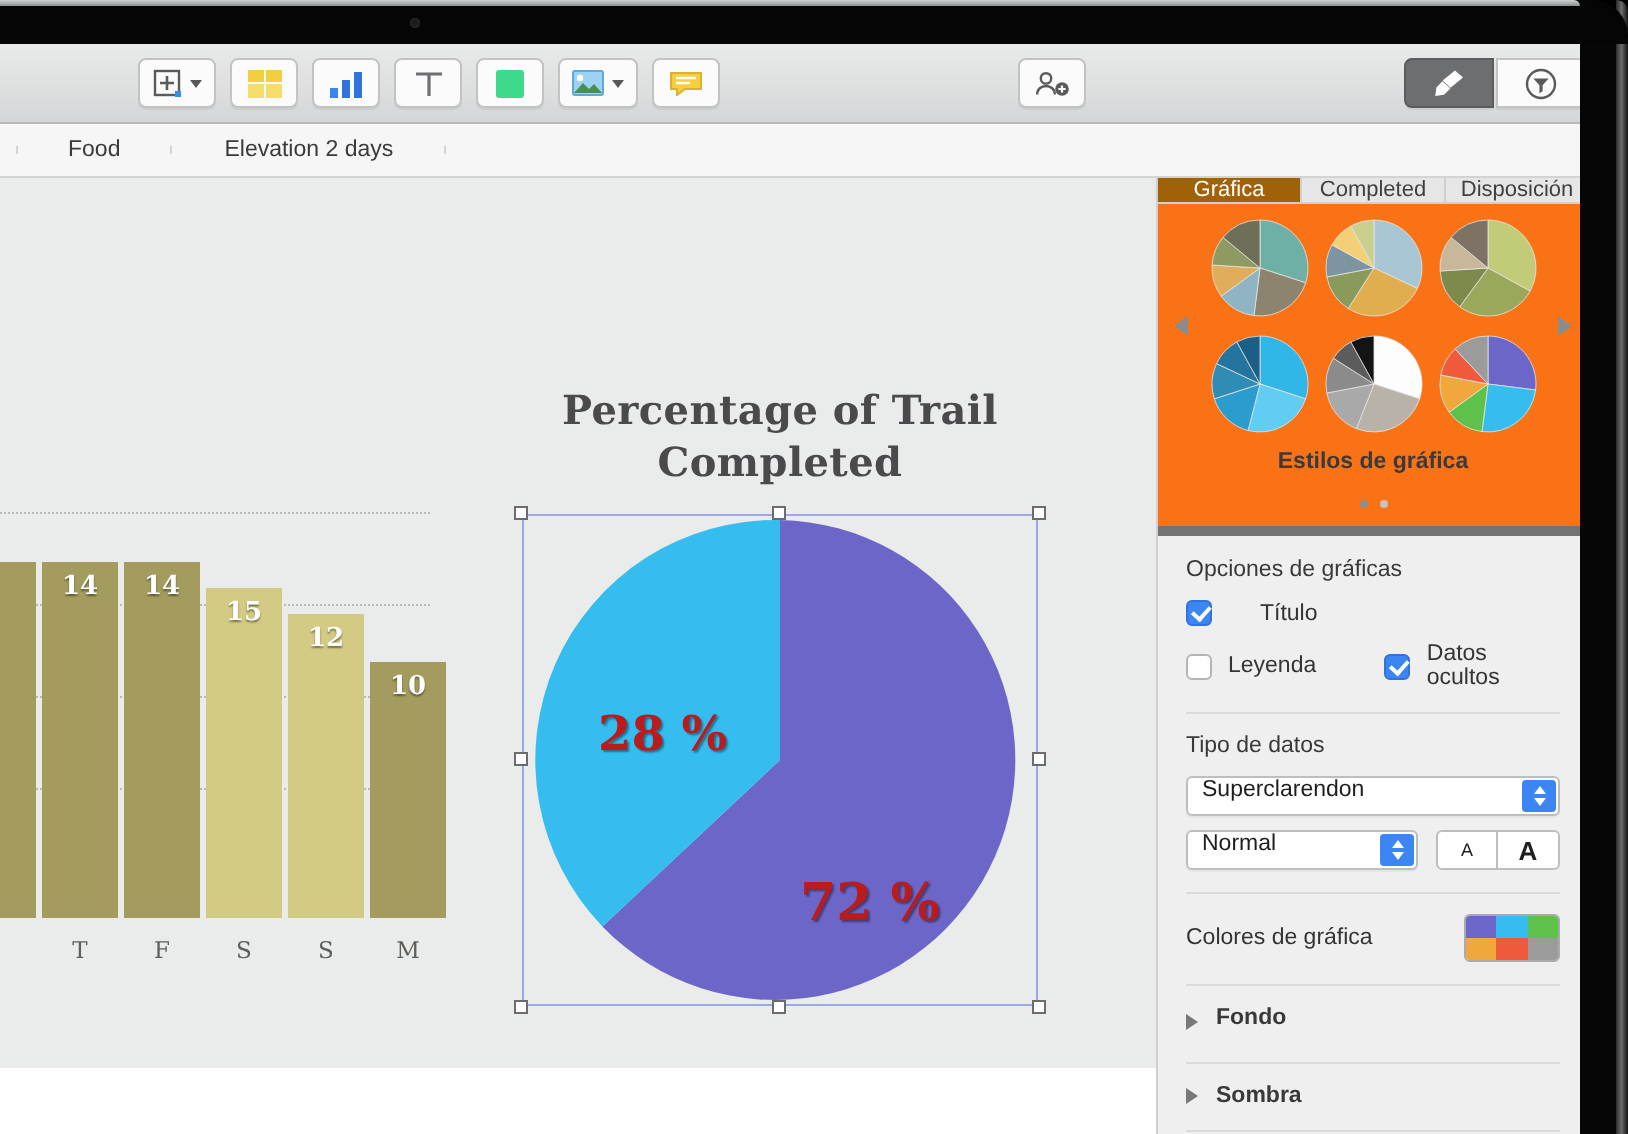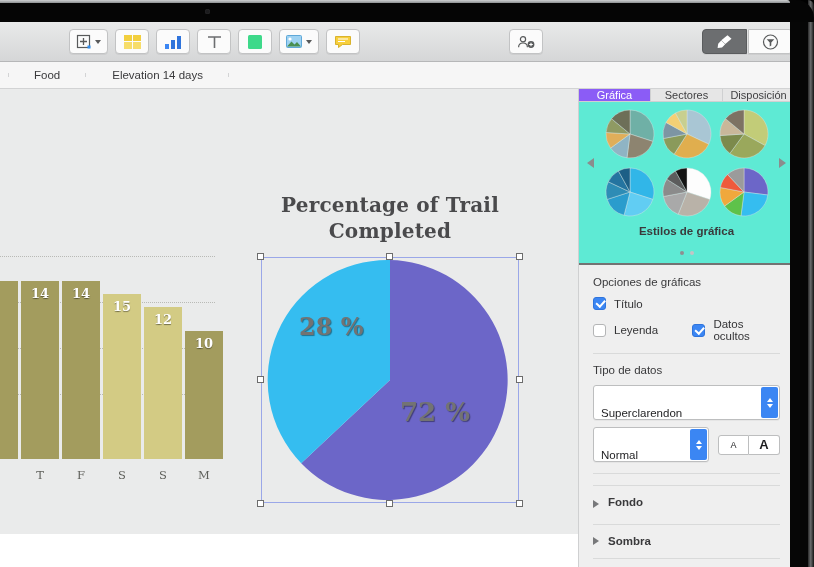--- a/index.html
+++ b/index.html
@@ -61,58 +61,58 @@
     font-family:"DejaVu Serif", serif; }
 
   
   .chartobj { position:absolute; left:261px; top:168px; width:258px; height:246px; }
   .selbox { position:absolute; inset:0; border:1px solid #9aa7e8; }
   .handle { position:absolute; width:7px; height:7px; background:#fff; border:1px solid #6c6c6c; }
   .pietitle { position:absolute; left:255px; top:103px; width:270px; text-align:center;
     font-family:"DejaVu Serif", serif; font-weight:bold; font-size:20px; line-height:1.32;
     color:#4a4a4c; letter-spacing:.2px; }
   .pielabel { position:absolute; font-family:"DejaVu Serif", serif; font-weight:bold;
-    color:#737373; text-shadow:1px 1px 1px rgba(0,0,0,.4); }
+    color:#b91c1c; text-shadow:1px 1px 1px rgba(0,0,0,.4);margin-top:40px; }
   .editbtn { position:absolute; left:310px; top:430px; height:22px; padding:0 12px;
     background:linear-gradient(to bottom,#3fa2f7,#2d8ef0); border:1px solid #2a82da;
     border-radius:4px; color:#fff; font-size:11.5px; display:flex; align-items:center;
     box-shadow:0 1px 2px rgba(0,0,0,.25); }
 
   
   .inspector { width:216px; background:#efefef; border-left:1px solid #cfd0d1;
     display:flex; flex-direction:column; }
   .seg { display:flex; height:23px; background:#e6e6e6; border-bottom:1px solid #cfd0d1; }
   .seg div { flex:1; font-size:11px; color:#3f3f41; display:flex; align-items:center;
     justify-content:center; border-right:1px solid #cfd0d1; }
   .seg div:last-child { border-right:none; }
-  .seg div.sel { background:#8b5cf6; color:#fff; }
-
-  .styles { background:#5eead4; border-bottom:2px solid #737373; padding:6px 0 4px; position:relative; }
+  .seg div.sel { background:#a16207; color:#fff; }
+
+  .styles { background:#f97316; border-bottom:5px solid #737373; padding:6px 0 4px; position:relative; }
   .stylegrid { display:grid; grid-template-columns:repeat(3,1fr); gap:6px 0; padding:0 22px; justify-items:center; }
   .arrow { position:absolute; top:56px; width:0;height:0; }
   .arrow.l { left:8px; border-top:5px solid transparent;border-bottom:5px solid transparent;border-right:7px solid #8b8c8d;}
   .arrow.r { right:8px; border-top:5px solid transparent;border-bottom:5px solid transparent;border-left:7px solid #8b8c8d;}
   .styleslabel { text-align:center; font-size:11.5px; font-weight:bold; color:#3a3a3c; margin-top:7px; }
   .dots { text-align:center; margin-top:4px; }
   .dots i { display:inline-block; width:4px;height:4px;border-radius:50%;background:#c3c4c5;margin:0 3px;}
   .dots i.on { background:#8e8f90; }
 
   .panel { padding:11px 14px 0; }
   .sect { font-size:11.5px; color:#39393b; margin-bottom:9px; }
-  .row { display:flex; align-items:center; gap:8px; margin-bottom:8px; }
+  .row { display:flex; align-items:center; gap:24px; margin-bottom:8px; }
   .cb { width:13px;height:13px;border-radius:3px;border:1px solid #b4b5b6;background:#fff;
     display:inline-flex;align-items:center;justify-content:center;flex:none;}
   .cb.on { background:#3b86f3; border-color:#2f74dc; }
   .cb.on:after { content:""; width:4px;height:7px;border:solid #fff;border-width:0 2px 2px 0;
     transform:rotate(42deg) translate(0,-1px); }
   .cblabel { font-size:11.5px; color:#343436; }
   .hr { height:1px; background:#d9dada; margin:11px 0 10px; }
 
-  .select { position:relative; height:35px; background:#fff; border:1px solid #bdbebf;
-    border-radius:3px; display:flex; align-items:flex-end; padding:0 24px 0 7px;
+  .select { position:relative; height:20px; background:#fff; border:1px solid #bdbebf;
+    border-radius:3px; display:flex; align-items:flex-start; padding:0 24px 0 7px;
     font-size:11.5px; color:#1e1e20; box-shadow:0 1px 0 rgba(0,0,0,.04); }
   .stepper { position:absolute; right:1px; top:1px; bottom:1px; width:17px; background:#3b86f3;
     border-radius:2px; display:flex; flex-direction:column; align-items:center; justify-content:center; gap:2px;}
   .stepper i { width:0;height:0;border-left:3px solid transparent;border-right:3px solid transparent; }
   .stepper i.u { border-bottom:4px solid #fff; }
   .stepper i.d { border-top:4px solid #fff; }
   .fontsize { height:20px; width:31px; background:#fff; border:1px solid #bdbebf;
     display:flex; align-items:center; justify-content:center; color:#1e1e20; }
   .fontsize.a { border-radius:3px 0 0 3px; font-size:9px; }
   .fontsize.b { border-radius:0 3px 3px 0; border-left:none; font-size:13px; font-weight:bold; }
@@ -211,21 +211,21 @@
           <svg class="ic" width="17" height="16" viewBox="0 0 17 16">
             <circle cx="8.5" cy="8" r="7" fill="none" stroke="#585a5b" stroke-width="1.2"></circle>
             <path d="M4.7 5.3h7.6l-3 3.3v3l-1.6 1v-4z" fill="#585a5b"></path>
           </svg>
         </div>
       </div>
     </div>
 
     <div class="tabbar">
       <div class="sheet">Food</div>
-      <div class="sheet">Elevation 14 days</div>
+      <div class="sheet">Elevation 2 days</div>
     </div>
 
     <div class="body">
 
       <div class="canvas">
 
         <div class="barchart">
           <div class="gridline" style="top:22px;"></div>
           <div class="gridline" style="top:68px;"></div>
           <div class="gridline" style="top:114px;"></div>
@@ -284,21 +284,21 @@
         </div>
 
 
         <div class="paper-bottom"></div>
       </div>
 
       <div class="inspector">
 
         <div class="seg">
           <div class="sel">Gráfica</div>
-          <div>Sectores</div>
+          <div>Completed</div>
           <div>Disposición</div>
         </div>
 
         <div class="styles">
           <div class="arrow l"></div>
           <div class="arrow r"></div>
           <div class="stylegrid" id="stylegrid">
               <svg width="52" height="52" viewBox="0 0 52 52">
                 <path d="M26 26 L26 2 A24 24 0 0 1 48.82535639108369 33.41640786499874 Z" fill="#6fb0a6" stroke="#e6e6e6" stroke-width="0.4"></path>
                 <path d="M26 26 L48.82535639108369 33.41640786499874 A24 24 0 0 1 22.992002394456694 49.81075283154747 Z" fill="#8d8470" stroke="#e6e6e6" stroke-width="0.4"></path>
@@ -390,20 +390,31 @@
                 </span>
             </div>
             <div style="display:flex;">
               <div class="fontsize a">A</div>
               <div class="fontsize b">A</div>
             </div>
           </div>
 
           <div class="hr"></div>
 
+          <div class="row" style="justify-content:space-between;margin-bottom:0;">
+            <span class="cblabel">Colores de gráfica</span>
+            <span class="swatch" id="swatch">
+                <div style="background: rgb(108, 102, 200);"></div>
+                <div style="background: rgb(53, 189, 240);"></div>
+                <div style="background: rgb(94, 194, 74);"></div>
+                <div style="background: rgb(240, 168, 60);"></div>
+                <div style="background: rgb(239, 90, 60);"></div>
+                <div style="background: rgb(155, 155, 155);"></div>
+              </span>
+          </div>
 
           <div class="hr"></div>
 
           <div class="disclose" style="margin-bottom:16px;align-items:flex-end;">
             <span class="tri"></span>
             <span class="disclabel">Fondo</span>
           </div>
 
           <div class="hr"></div>
 

